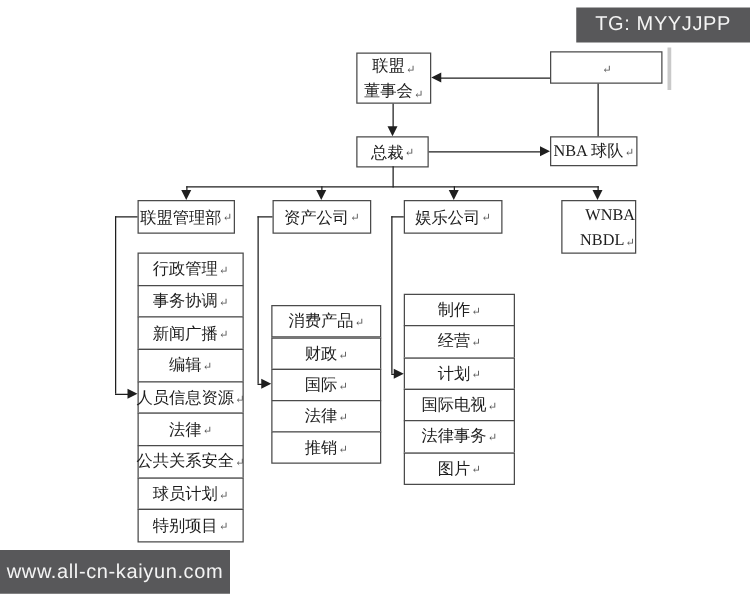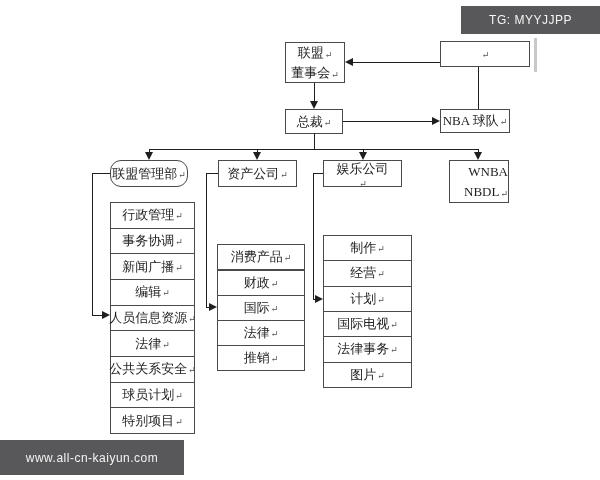--- a/index.html
+++ b/index.html
@@ -16,21 +16,21 @@
   .org-row:first-child{margin-top:0;}
   .stack.sep-thick .org-row:first-child{border-bottom-width:2px;}
   .hline,.vline{position:absolute;background:#1f1f1f;}
   .hline{height:1px;}
   .vline{width:1px;}
   .arr{position:absolute;width:0;height:0;}
   .arr-left {border-top:4px solid transparent;border-bottom:4px solid transparent;border-right:8px solid #1f1f1f;}
   .arr-right{border-top:4px solid transparent;border-bottom:4px solid transparent;border-left:8px solid #1f1f1f;}
   .arr-down {border-left:4px solid transparent;border-right:4px solid transparent;border-top:8px solid #1f1f1f;}
   .wm{position:absolute;background:#58585a;color:#f4f4f4;display:flex;align-items:center;justify-content:center;
-      font-family:"Liberation Sans","DejaVu Sans",sans-serif;font-size:12px;letter-spacing:0.5px;}
+      font-family:"Liberation Sans","DejaVu Sans",sans-serif;font-size:16px;letter-spacing:0.5px;}
   .artifact{position:absolute;background:#c9c9c9;}
 </style>
 </head>
 <body>
 
 <div class="canvas">
 
   <div class="wm" style="left:461px;top:6px;width:139px;height:28px;">TG: MYYJJPP</div>
   <div class="wm" style="left:0px;top:440px;width:184px;height:35px;">www.all-cn-kaiyun.com</div>
   <div class="artifact" style="left:534px;top:38px;width:3px;height:34px;"></div>
@@ -47,31 +47,31 @@
   <div class="box" style="left:285px;top:109px;width:58px;height:25px;">
     <span>总裁</span>
       <span class="mark">↵</span>
   </div>
 
   <div class="box" style="left:440px;top:109px;width:70px;height:24px;">
     <span>NBA 球队</span>
       <span class="mark">↵</span>
   </div>
 
-  <div class="box" style="left:110px;top:160px;width:78px;height:27px;border-radius:11px;">
+  <div class="box" style="left:110px;top:160px;width:78px;height:27px;">
     <span>联盟管理部</span>
       <span class="mark">↵</span>
   </div>
 
   <div class="box" style="left:218px;top:160px;width:79px;height:27px;">
     <span>资产公司</span>
       <span class="mark">↵</span>
   </div>
 
-  <div class="box" style="left:323px;top:160px;width:79px;height:27px;flex-direction:column;">
+  <div class="box" style="left:323px;top:160px;width:79px;height:27px;">
     <span>娱乐公司</span>
       <span class="mark">↵</span>
   </div>
 
   <div class="box twoline" style="left:449px;top:160px;width:60px;height:43px;align-items:flex-end;">
     <span>WNBA</span>
     <span><span>NBDL</span><span class="mark">↵</span></span>
   </div>
 
   <div class="stack" style="left:110px;top:202px;width:85px;height:232px;">

